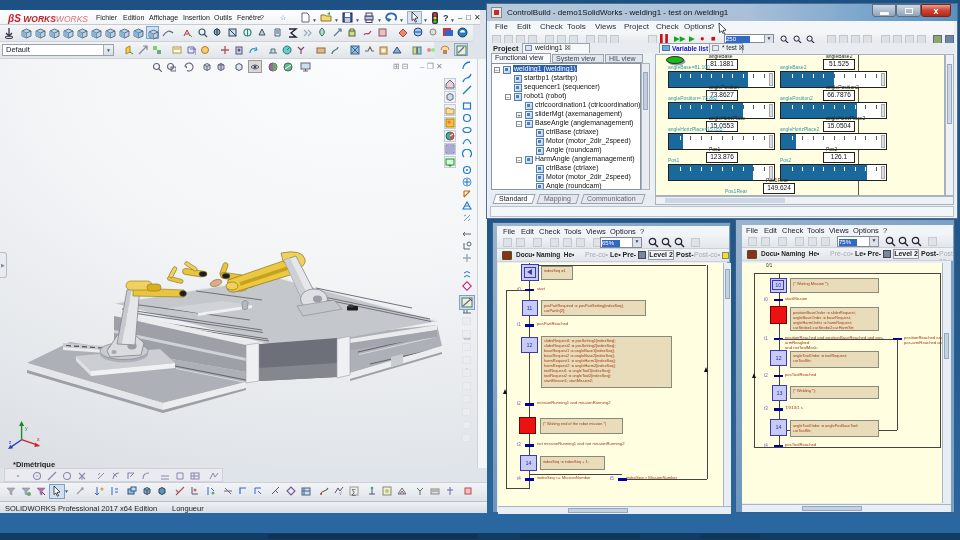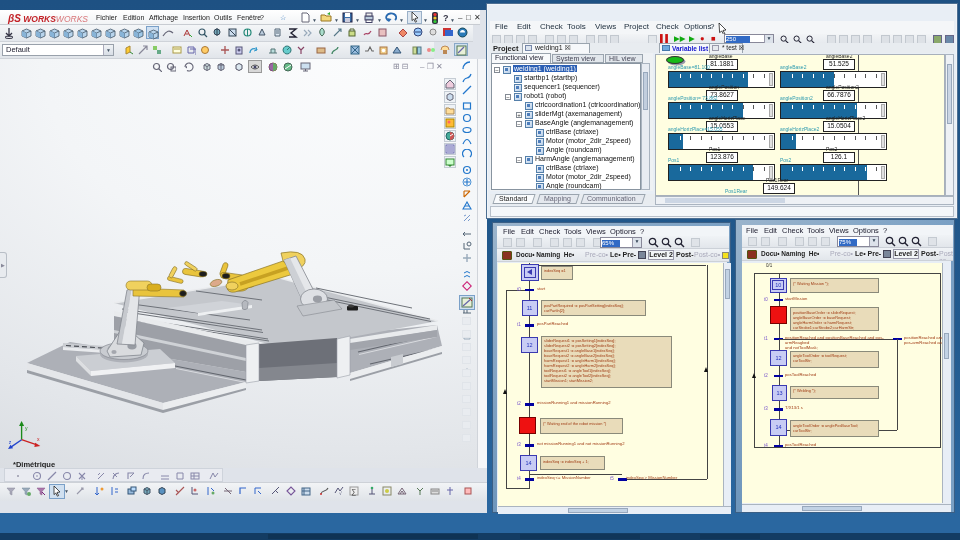--- a/index.html
+++ b/index.html
@@ -754,23 +754,42 @@
         <rect x="1" y="3" width="8" height="5" fill="#ddd" stroke="#888"></rect>
         <path d="M2,5 h6" stroke="#888"></path>
       </svg>
       <svg style="position:absolute;left:445px;top:3px;" width="10" height="10" viewBox="0 0 10 10">
         <path d="M5,1 v8 M2,4 h6" stroke="#66a"></path>
       </svg>
       <svg style="position:absolute;left:463px;top:3px;" width="10" height="10" viewBox="0 0 10 10">
         <rect x="2" y="2" width="6" height="6" fill="#fbb" stroke="#a55"></rect>
       </svg>
     </div>
+  <div id="sw-status">
+      <span style="position:absolute;left:5px;top:2px;">SOLIDWORKS Professional 2017 x64 Edition</span>
+      <span style="position:absolute;left:172px;top:2px;">Longueur</span>
+    </div>
 </div>
 
 <div id="cb-top" class="cbwin" style="left:486px; top:3px; width:472px; height:216px;">
+  <div class="titlebar" style="position:absolute;left:0;top:0;width:470px;height:17px;background:linear-gradient(90deg,#b7c9dc 0%,#a9c0d8 55%,#7ba6cc 80%,#5a90c0 100%);">
+    <span style="position:absolute;left:4px;top:3px;width:11px;height:11px;background:#e8e4e0;border:1px solid #888;">
+        <span style="position:absolute;left:2px;top:2px;width:5px;height:5px;background:#c03028;"></span>
+      </span>
+    <span style="position:absolute;left:20px;top:4px;font-size:8px;color:#111;">ControlBuild - demo1SolidWorks - welding1 - test on /welding1</span>
+    <span class="winbtns" style="position:absolute;right:6px;top:0px;width:79px;height:13px;">
+      <span style="position:absolute;left:0;top:0;width:24px;height:13px;background:linear-gradient(180deg,#cfd9e4,#8fa3b8);border:1px solid #5a6f85;border-radius:0 0 3px 3px;">
+          <span style="position:absolute;left:7px;top:7px;width:9px;height:3px;background:#f8fafc;"></span>
+        </span>
+      <span style="position:absolute;left:24px;top:0;width:25px;height:13px;background:linear-gradient(180deg,#cfd9e4,#8fa3b8);border:1px solid #5a6f85;border-radius:0 0 3px 3px;">
+          <span style="position:absolute;left:8px;top:3px;width:8px;height:6px;border:1.5px solid #f8fafc;"></span>
+        </span>
+      <span style="position:absolute;left:49px;top:0;width:30px;height:13px;background:linear-gradient(180deg,#e9a28e,#cf4836 45%,#b02a1a);border:1px solid #7a2318;border-radius:0 0 3px 3px;color:#fff;font-size:9px;text-align:center;line-height:12px;font-weight:bold;">x</span>
+    </span>
+  </div>
   <div style="position:absolute;left:3px;top:17px;width:464px;height:13px;background:#f4f6f8;">
     <span class="menutxt" style="position:absolute;left:5px;top:1px;">File</span>
     <span class="menutxt" style="position:absolute;left:27px;top:1px;">Edit</span>
     <span class="menutxt" style="position:absolute;left:50px;top:1px;">Check</span>
     <span class="menutxt" style="position:absolute;left:77px;top:1px;">Tools</span>
     <span class="menutxt" style="position:absolute;left:105px;top:1px;">Views</span>
     <span class="menutxt" style="position:absolute;left:134px;top:1px;">Project</span>
     <span class="menutxt" style="position:absolute;left:166px;top:1px;">Check</span>
     <span class="menutxt" style="position:absolute;left:194px;top:1px;">Options</span>
     <span class="menutxt" style="position:absolute;left:220px;top:1px;">?</span>

